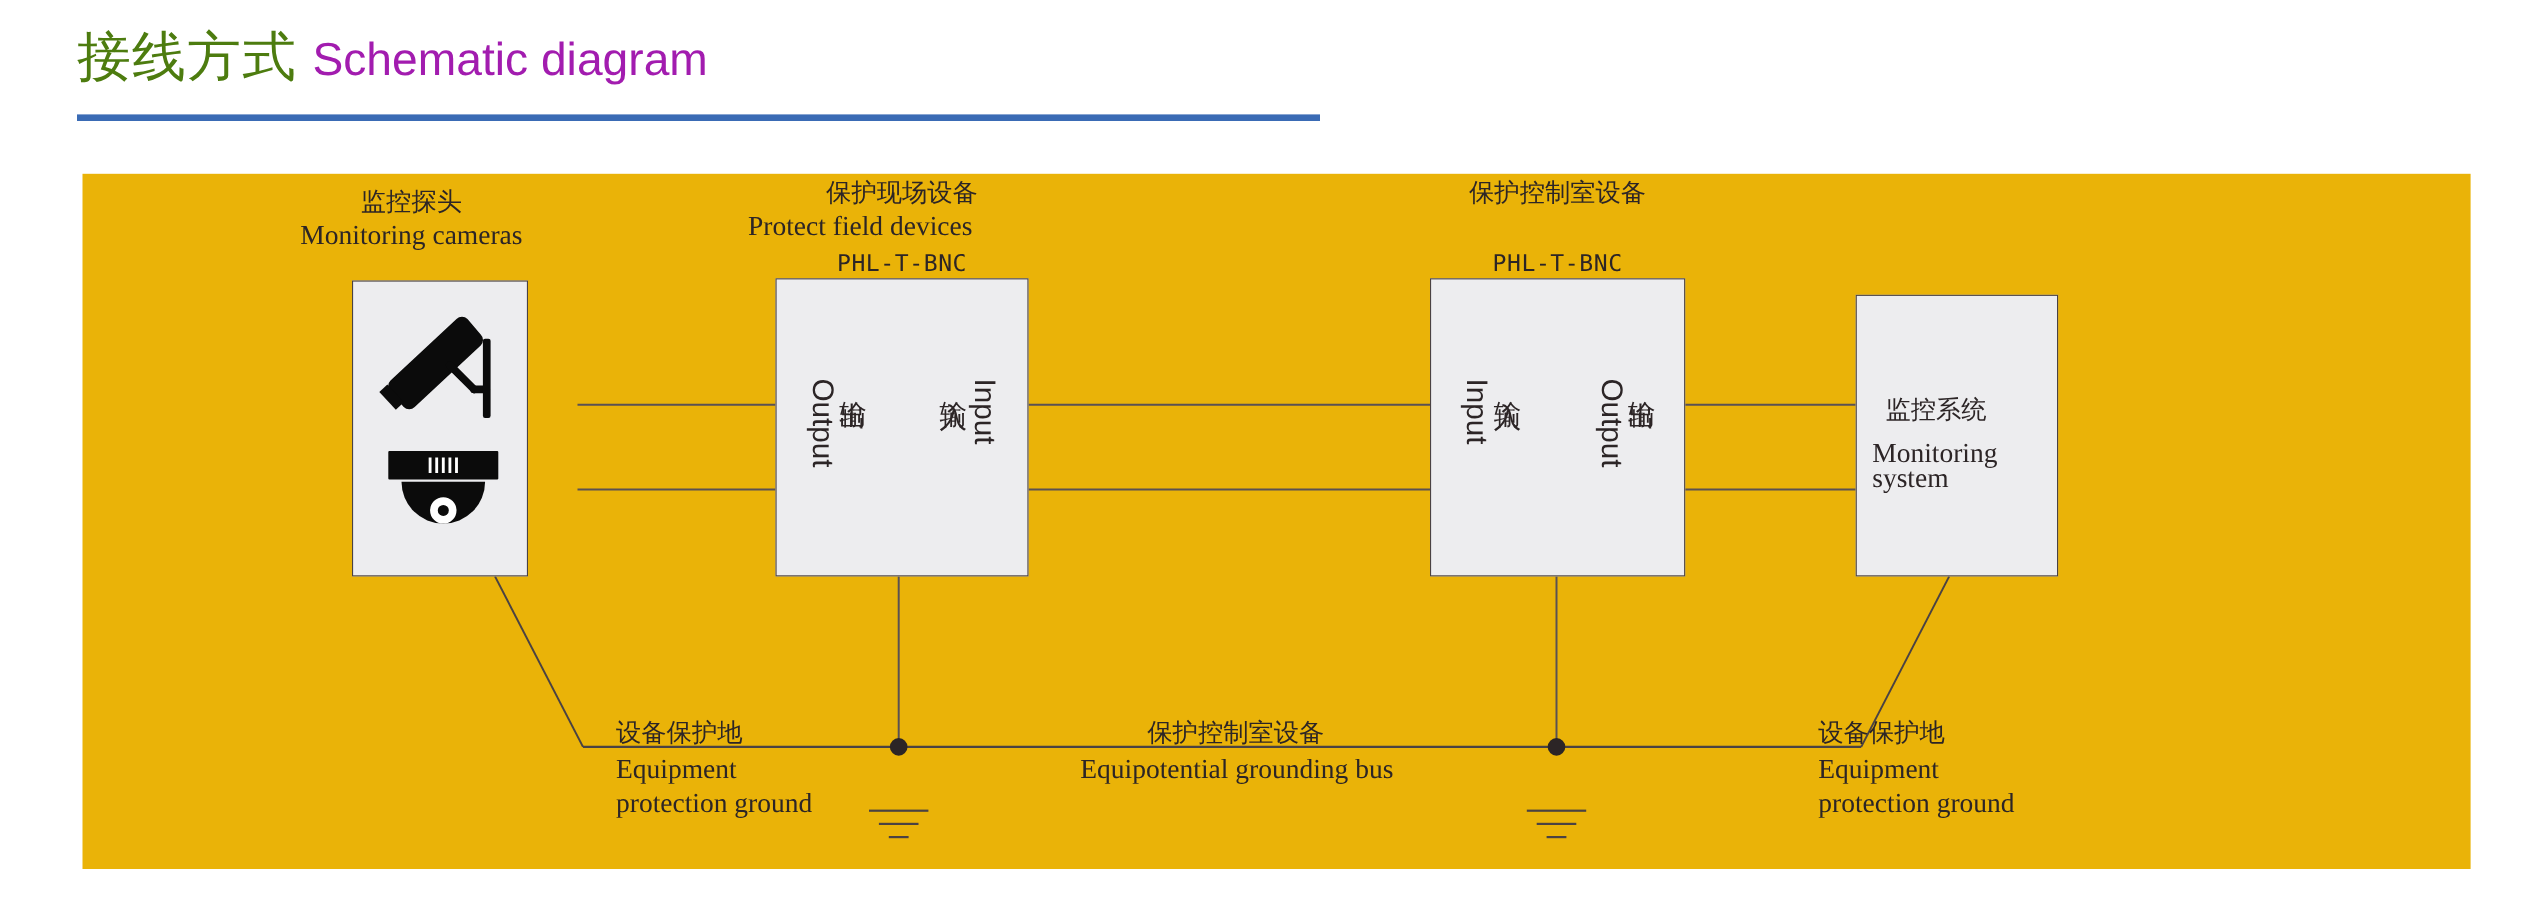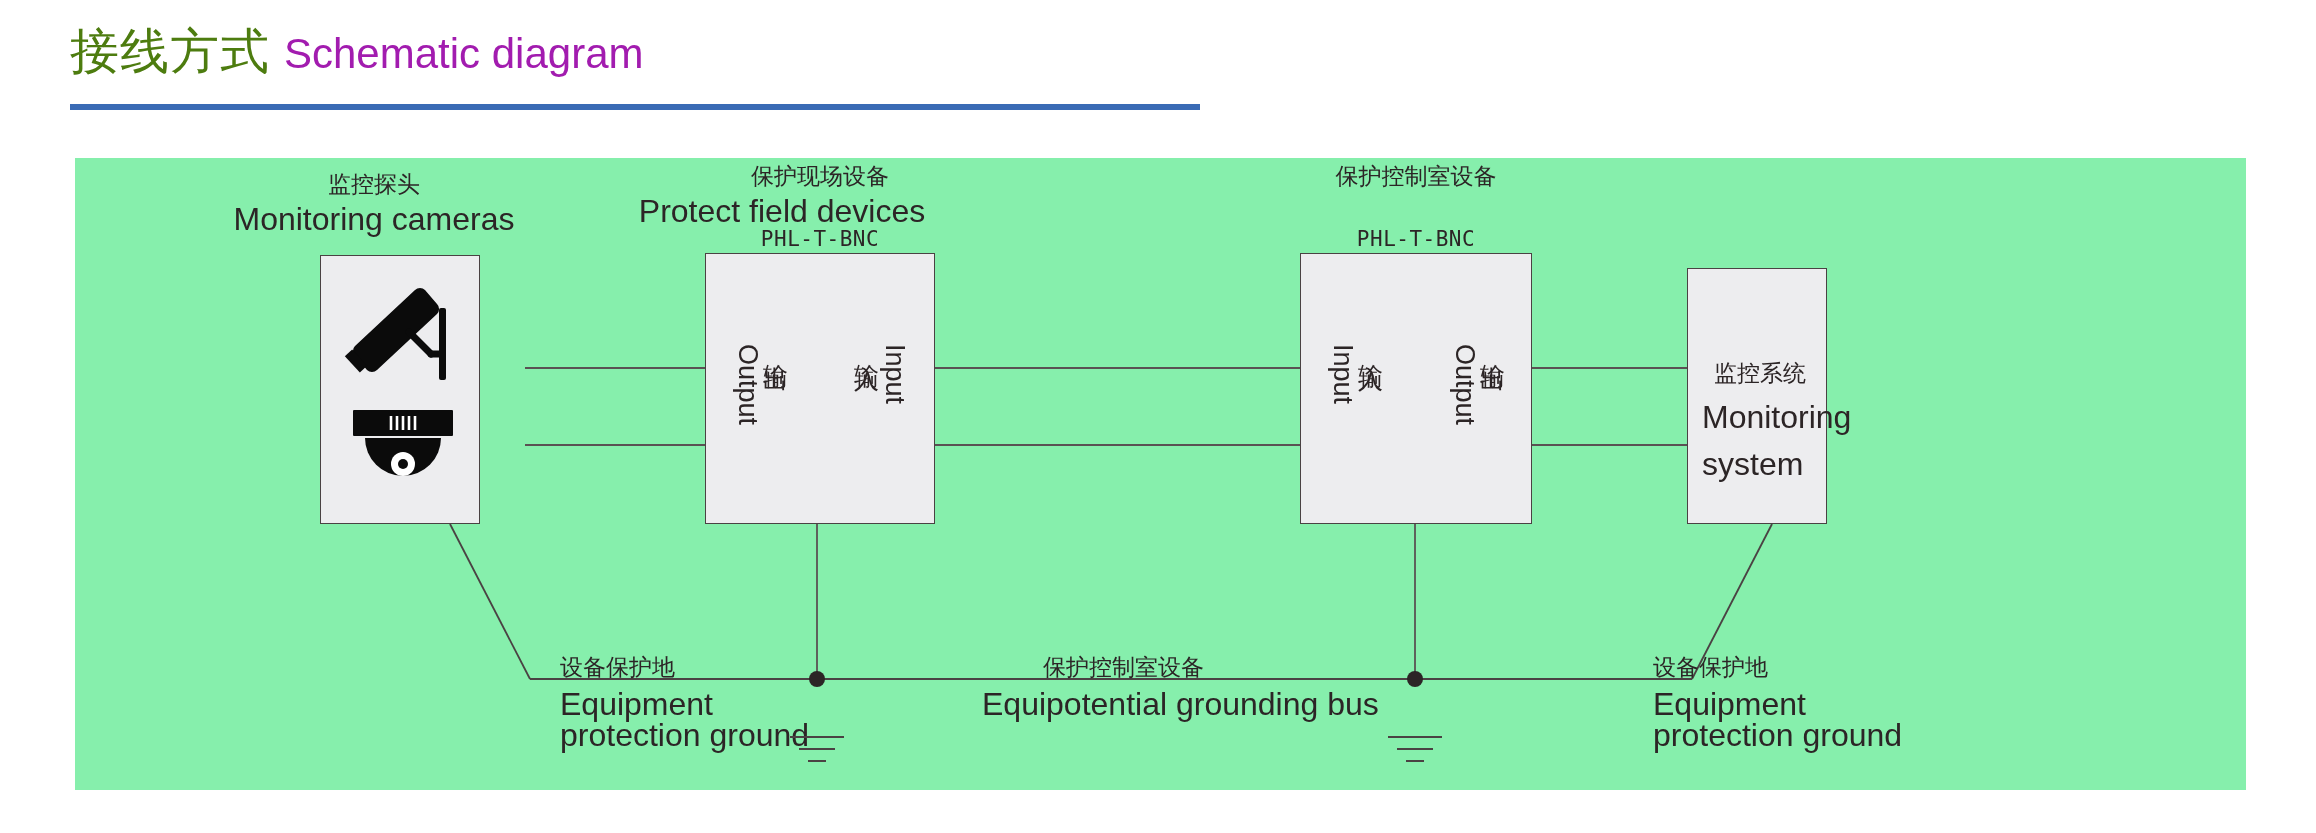--- a/index.html
+++ b/index.html
@@ -34,41 +34,41 @@
     position:absolute;left:70px;top:104px;
     width:1130px;height:6px;
     background:#3a6bb5;
   }
 
   
   .panel{
     position:absolute;
     left:75px;top:158px;
     width:2171px;height:632px;
-    background:#86efac;
+    background:#eab308;
   }
 
   
   .box{
     position:absolute;
     border:1.6px solid #4a4243;
     background:#ededef;
     box-sizing:border-box;
   }
 
   .lbl{
     position:absolute;
     color:#2c2526;
     white-space:nowrap;
     line-height:1.22;
     font-family:"Liberation Sans","DejaVu Sans",sans-serif;
   }
   .lbl.center{transform:translateX(-50%);text-align:center;}
   .cn-t{font-size:23px;font-family:"DejaVu Sans","Liberation Sans",sans-serif;}
-  .en-t{font-size:32px;}
+  .en-t{font-size:25px;font-family:Liberation Serif, serif;}
   .model{font-size:21px;font-family:"DejaVu Sans Mono","Liberation Mono",monospace;letter-spacing:0.5px;}
 
   
   .port{
     position:absolute;
     display:flex;
     flex-direction:row;
     align-items:flex-start;
     gap:2px;
   }
@@ -187,24 +187,24 @@
       <div class="port" style="left:28px;top:90px;">
         <span class="rot en">Input</span>
         <span class="rot cn">输入</span>
       </div>
       <div class="port" style="right:26px;top:90px;">
         <span class="rot en">Output</span>
         <span class="rot cn">输出</span>
       </div>
     </div>
 
-    <div class="box" style="left:1612px;top:110px;width:140px;height:256px;">
+    <div class="box" style="left:1612px;top:110px;width:184px;height:256px;">
       <div class="lbl cn-t" style="left:26px;top:90px;">监控系统</div>
       <div class="lbl en-t" style="left:14px;top:129px;">Monitoring</div>
-      <div class="lbl en-t" style="left:14px;top:152px;margin-top:24px;">system</div>
+      <div class="lbl en-t" style="left:14px;top:152px;">system</div>
     </div>
 
     <div class="lbl cn-t" style="left:485px;top:495px;">设备保护地</div>
     <div class="lbl en-t" style="left:485px;top:527px;">Equipment</div>
     <div class="lbl en-t" style="left:485px;top:558px;">protection ground</div>
 
     <div class="lbl cn-t" style="left:968px;top:495px;">保护控制室设备</div>
     <div class="lbl en-t" style="left:907px;top:527px;">Equipotential grounding bus</div>
 
     <div class="lbl cn-t" style="left:1578px;top:495px;">设备保护地</div>

